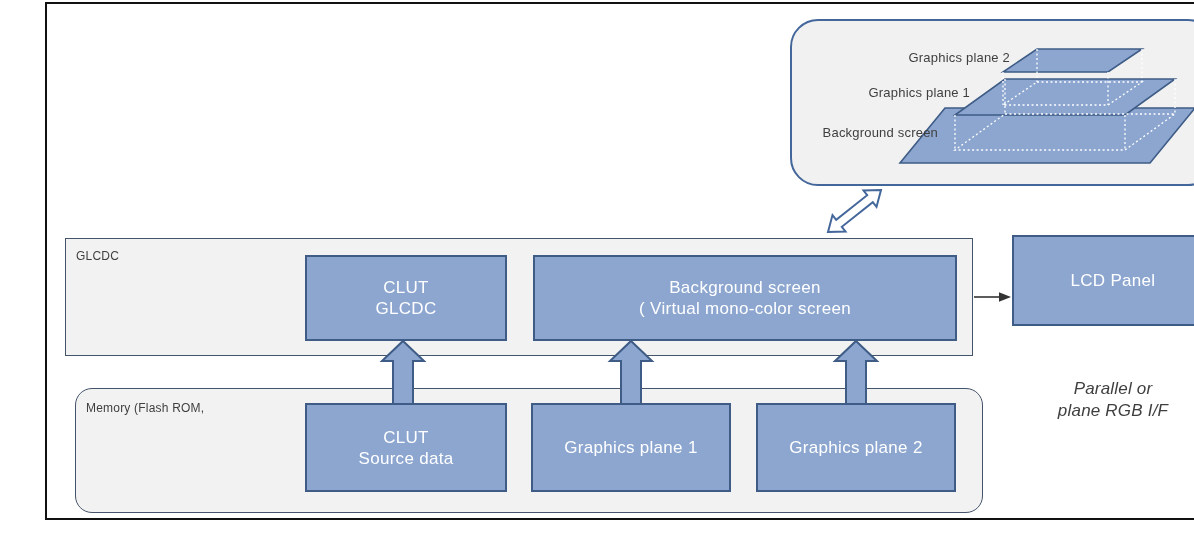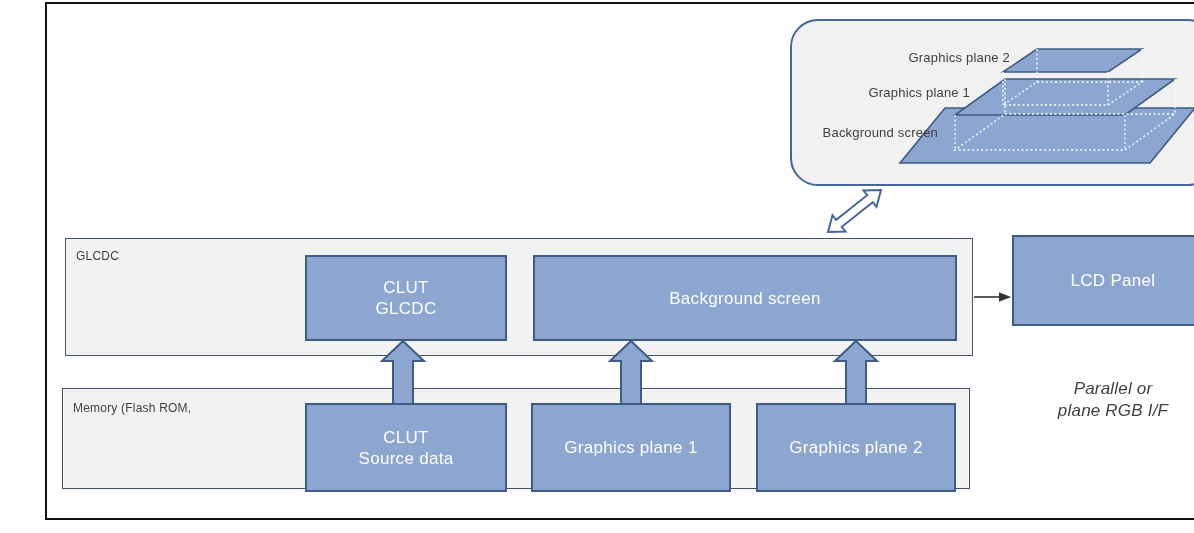--- a/index.html
+++ b/index.html
@@ -13,21 +13,21 @@
   }
   .container {
     position:absolute; background:#F2F2F2; border:1.5px solid #44546A;
     box-sizing:border-box;
   }
   .container-title {
     position:absolute; left:10px; top:6px; font-size:12px; line-height:22px;
     color:#3F3F3F; letter-spacing:0.2px; white-space:nowrap;
   }
   .glcdc   { left:22px; top:238px; width:908px; height:118px; }
-  .memory  { left:19px; top:388px; width:908px; height:101px; }
+  .memory  { left:32px; top:388px; width:908px; height:125px;border-radius:17px; }
   .bluebox {
     position:absolute; background:#8CA6D0; border:2px solid #3E5C85;
     box-sizing:border-box; color:#ffffff; font-size:17px; line-height:21px;
     letter-spacing:0.3px; display:flex; flex-direction:column;
     align-items:center; justify-content:center; text-align:center;
   }
   .clut-sram   { left:262px; top:255px; width:202px; height:86px; }
   .bg-screen   { left:490px; top:255px; width:424px; height:86px; }
   .clut-source { left:262px; top:403px; width:202px; height:89px; }
   .gp1-box     { left:488px; top:403px; width:200px; height:89px; }
@@ -93,20 +93,21 @@
     <div class="container-title">GLCDC</div>
   </div>
 
   <div class="bluebox clut-sram">
     <div>CLUT</div>
     <div>GLCDC</div>
   </div>
 
   <div class="bluebox bg-screen">
     <div>Background screen</div>
+    <div>( Virtual mono-color screen</div>
   </div>
 
   <div class="container memory">
     <div class="container-title" style="top:8px;">
       <div>Memory (Flash ROM,</div>
     </div>
   </div>
 
   <div class="bluebox clut-source">
     <div>CLUT</div>

